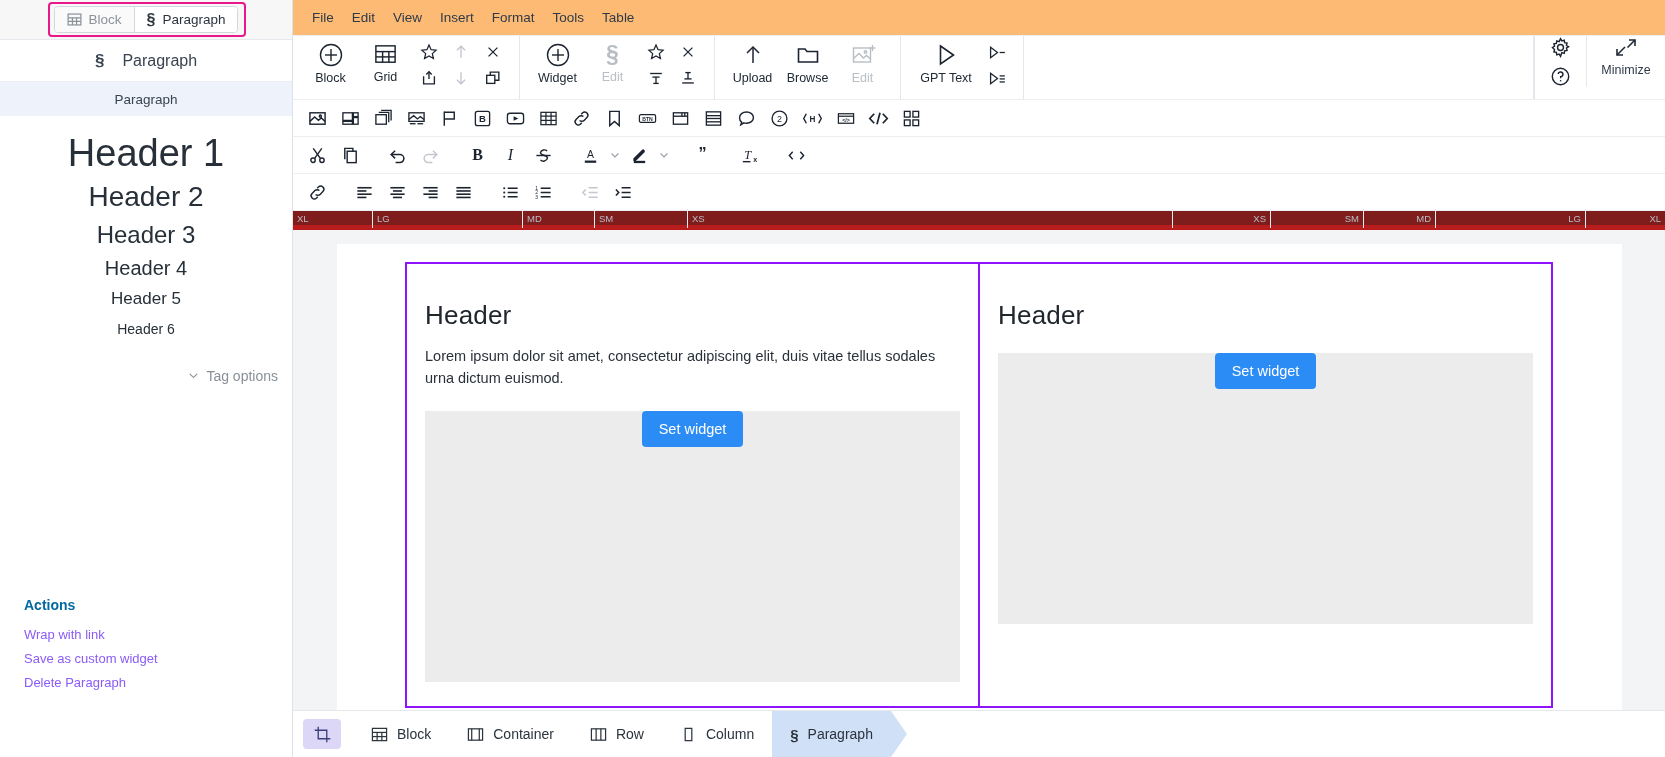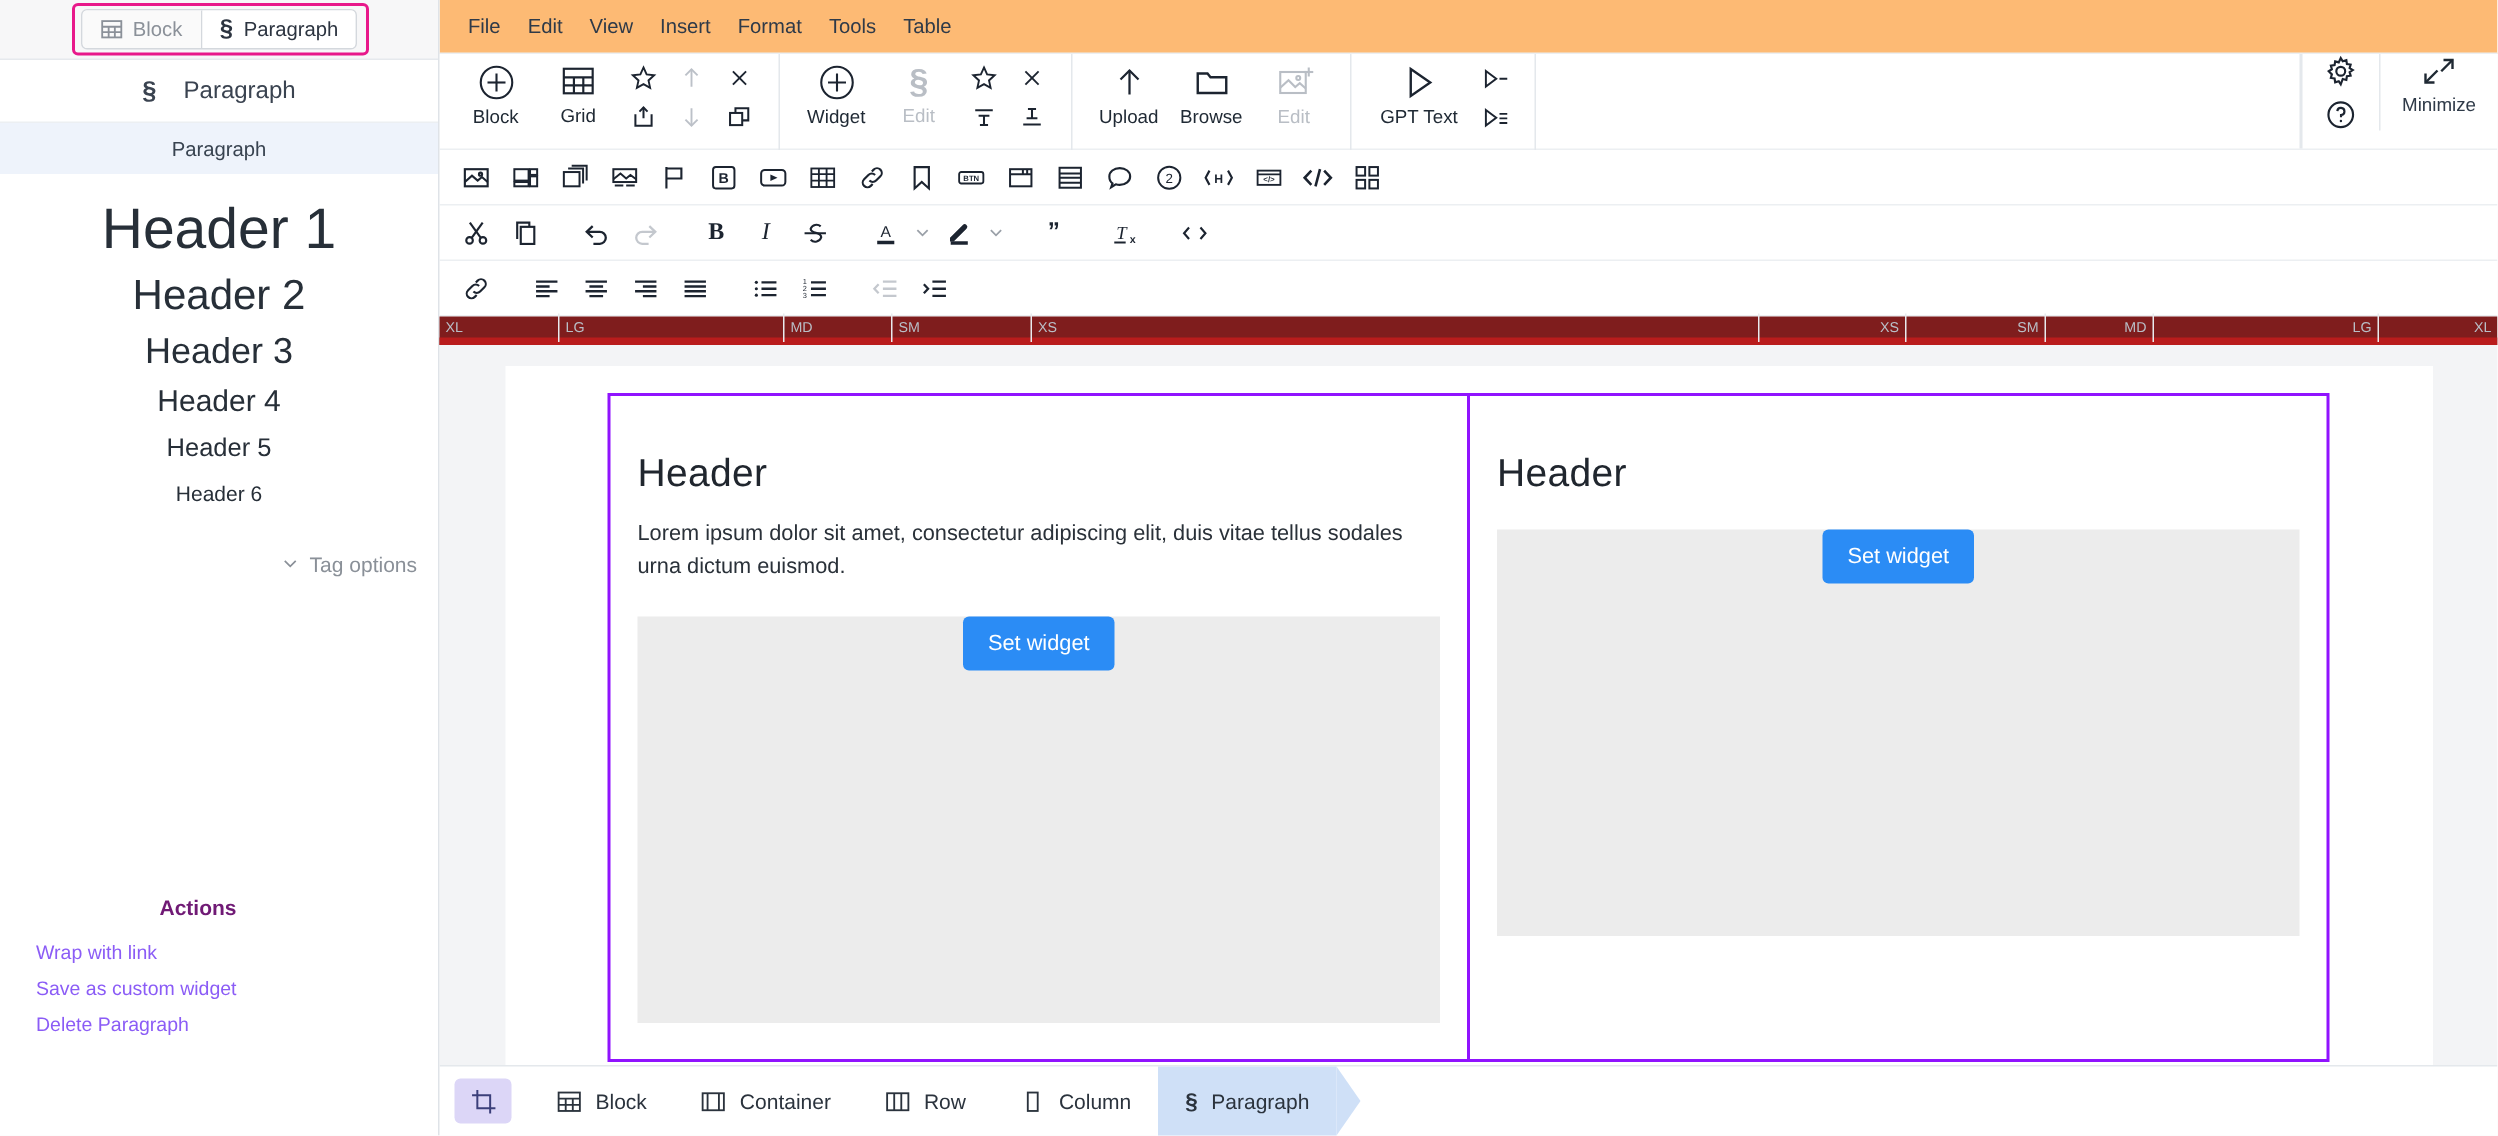--- a/index.html
+++ b/index.html
@@ -70,21 +70,21 @@
   .hp5 { font-size: 17px; margin-top: 9px; }
   .hp6 { font-size: 14px; margin-top: 11px; }
 
   .tag-options {
     margin-top: 30px; padding-right: 14px;
     display: flex; align-items: center; justify-content: flex-end; gap: 6px;
     font-size: 14px; color: #8a9098; cursor: pointer;
   }
 
   .actions-block { position: absolute; left: 24px; bottom: 58px; }
-  .actions-title { font-size: 14px; font-weight: bold; color: #701a75; margin-bottom: 14px; text-align: right; }
+  .actions-title { font-size: 14px; font-weight: bold; color: #0369a1; margin-bottom: 14px; }
   .action-link {
     font-size: 13px; color: #8b5cf6; margin-bottom: 9px; cursor: pointer;
     display: block;
   }
 
   
   .main { flex: 1; display: flex; flex-direction: column; height: 757px; background: #fff; }
 
   .menubar {
     height: 36px; display: flex; align-items: center; gap: 0;

